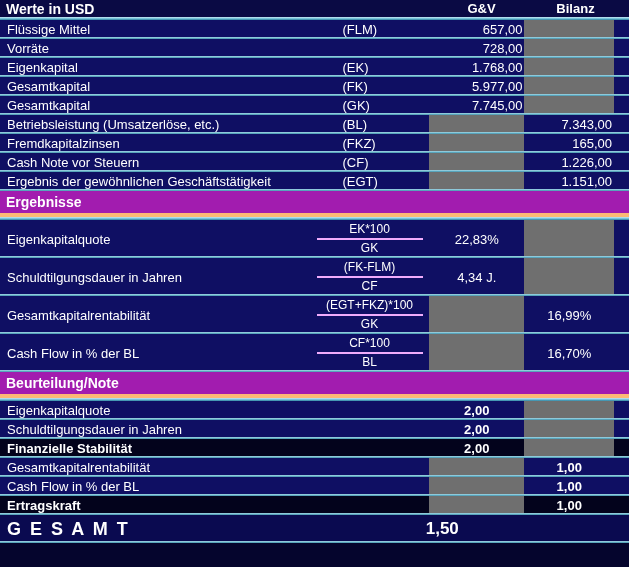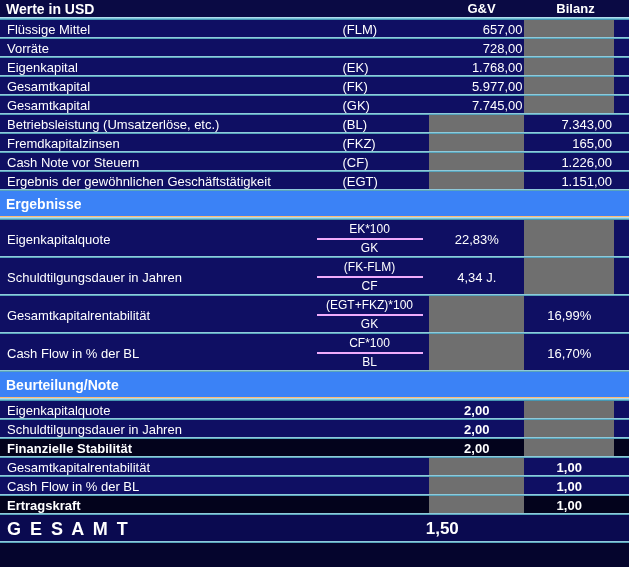--- a/index.html
+++ b/index.html
@@ -37,22 +37,22 @@
   
   .topband{height:14px;background:#0a0a44;position:relative;}
   .year{position:absolute;left:436px;width:172px;text-align:center;top:1px;font-weight:bold;}
   .headrow{height:17px;background:#0a0a44;display:flex;align-items:center;
            padding-left:3px;padding-right:5px;box-sizing:border-box;justify-content:center;}
   .headrow .lbl{font-weight:bold;font-size:14px;padding-left:3px;}
   .headrow .cell{font-weight:bold;}
   .sep3{height:3px;background:linear-gradient(to bottom,#cdeaf4,#6fc0d8 55%,#2d7f9c);}
   
   .band{
-    height:26px;background:#3b82f6;
-    border-bottom:1px solid #fdba74;
+    height:26px;background:#a21caf;
+    border-bottom:4px solid #fdba74;
     display:flex;align-items:center;
     padding-left:6px;box-sizing:border-box;
     font-weight:bold;font-size:14px;
   }
   
   .frac{
     display:block;width:106px;margin-left:-26px;
     text-align:center;font-size:12px;line-height:15px;
   }
   .ftop{display:block;border-bottom:2px solid #f0abfc;padding-bottom:1px;}

